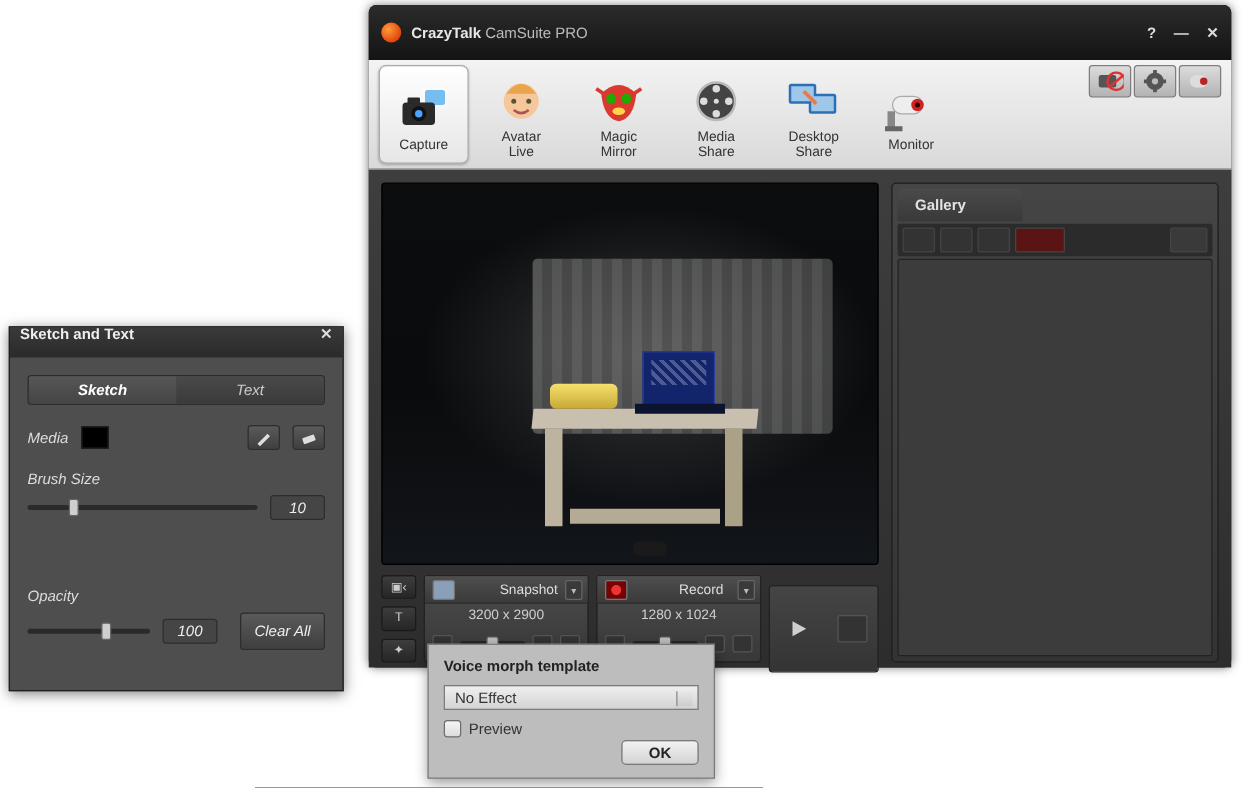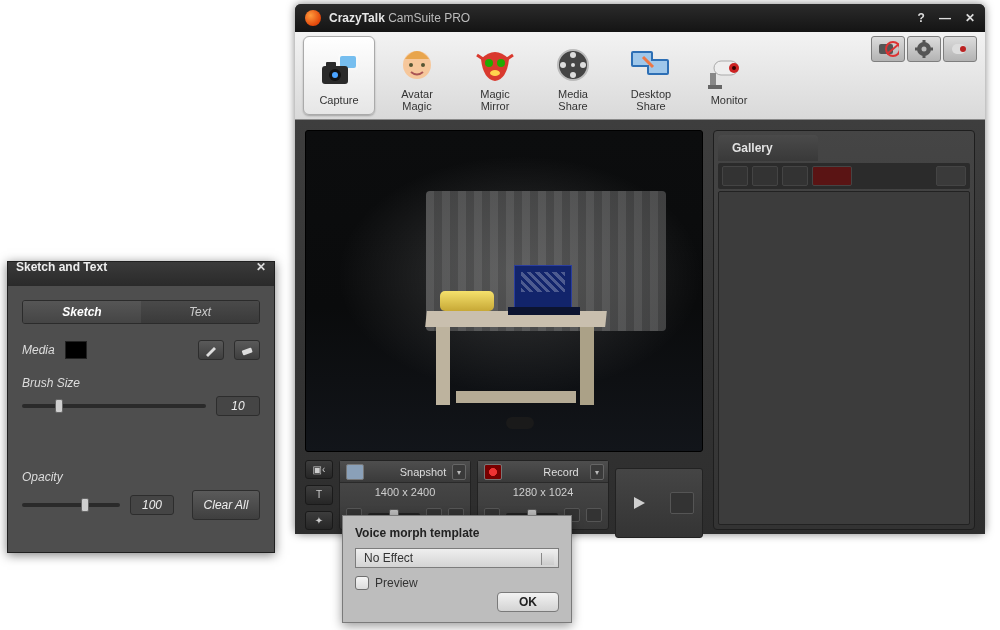--- a/index.html
+++ b/index.html
@@ -2,21 +2,21 @@
 <html><head>
 <meta charset="utf-8">
 <style>
   * { box-sizing: border-box; margin: 0; padding: 0; font-family: Arial, sans-serif; font-size: 12px; user-select: none; }
   body { background: #fff; width: 1000px; height: 630px; position: relative; overflow: hidden; }
 
   
   .main-window { position: absolute; left: 295px; top: 4px; width: 690px; height: 530px;
     background: #2f2f2f; border-radius: 6px; box-shadow: 0 0 8px rgba(0,0,0,.5);
     display: flex; flex-direction: column; }
-  .titlebar { height: 28px; background: linear-gradient(#2b2b2b,#141414);
+  .titlebar { height: 44px; background: linear-gradient(#2b2b2b,#141414);
     border-radius: 6px 6px 0 0; display: flex; align-items: center; padding: 0 10px; }
   .title-logo { width: 16px; height: 16px; border-radius: 50%;
     background: radial-gradient(circle at 35% 35%, #ff9b3d 0%, #e2460a 70%); margin-right: 8px; }
   .title-text { color: #e7e7e7; font-weight: bold; }
   .title-text .sub { color: #bbb; font-weight: normal; }
   .title-ctrls { margin-left: auto; display: flex; gap: 14px; color: #ddd; font-weight: bold; }
   .title-ctrls span { cursor: pointer; }
 
   .toolbar { height: 88px; background: linear-gradient(#f3f3f3,#d9d9d9);
     display: flex; align-items: stretch; padding: 4px 8px; gap: 6px;
@@ -168,21 +168,21 @@
       <div class="tb-icon">
         <svg width="40" height="40">
             <circle cx="20" cy="20" r="14" fill="#f6c79b"></circle>
             <path d="M8 14q12-16 24 0" fill="#e8a54d"></path>
             <circle cx="14" cy="20" r="2" fill="#553"></circle>
             <circle cx="26" cy="20" r="2" fill="#553"></circle>
             <path d="M14 27q6 5 12 0" stroke="#a55" fill="none" stroke-width="2"></path>
           </svg>
       </div>
       <div class="tb-label" style="white-space:pre-line">Avatar
-Magic</div>
+Live</div>
     </div>
     <div class="tb-item">
       <div class="tb-icon">
         <svg width="40" height="40">
             <path d="M6 14q14-14 28 0q-2 20-14 22q-12-2-14-22z" fill="#d9392e"></path>
             <circle cx="14" cy="18" r="4" fill="#2a0"></circle>
             <circle cx="26" cy="18" r="4" fill="#2a0"></circle>
             <ellipse cx="20" cy="28" rx="5" ry="3" fill="#ffd34d"></ellipse>
             <path d="M2 10q6 4 6 4M38 10q-6 4-6 4" stroke="#d9392e" stroke-width="3" fill="none"></path>
           </svg>
@@ -282,21 +282,21 @@
           <div class="util-btn">T</div>
           <div class="util-btn">✦</div>
         </div>
 
         <div class="panel">
           <div class="panel-head">
             <div class="ph-icon"></div>
             <span class="ph-title">Snapshot</span>
             <div class="ph-drop">▾</div>
           </div>
-          <div class="panel-sub">1400 x 2400</div>
+          <div class="panel-sub">3200 x 2900</div>
           <div class="panel-foot">
             <div class="mini-icon"></div>
             <div class="hslider"></div>
             <div class="mini-icon"></div>
             <div class="mini-icon"></div>
           </div>
         </div>
 
         <div class="panel">
           <div class="panel-head">

